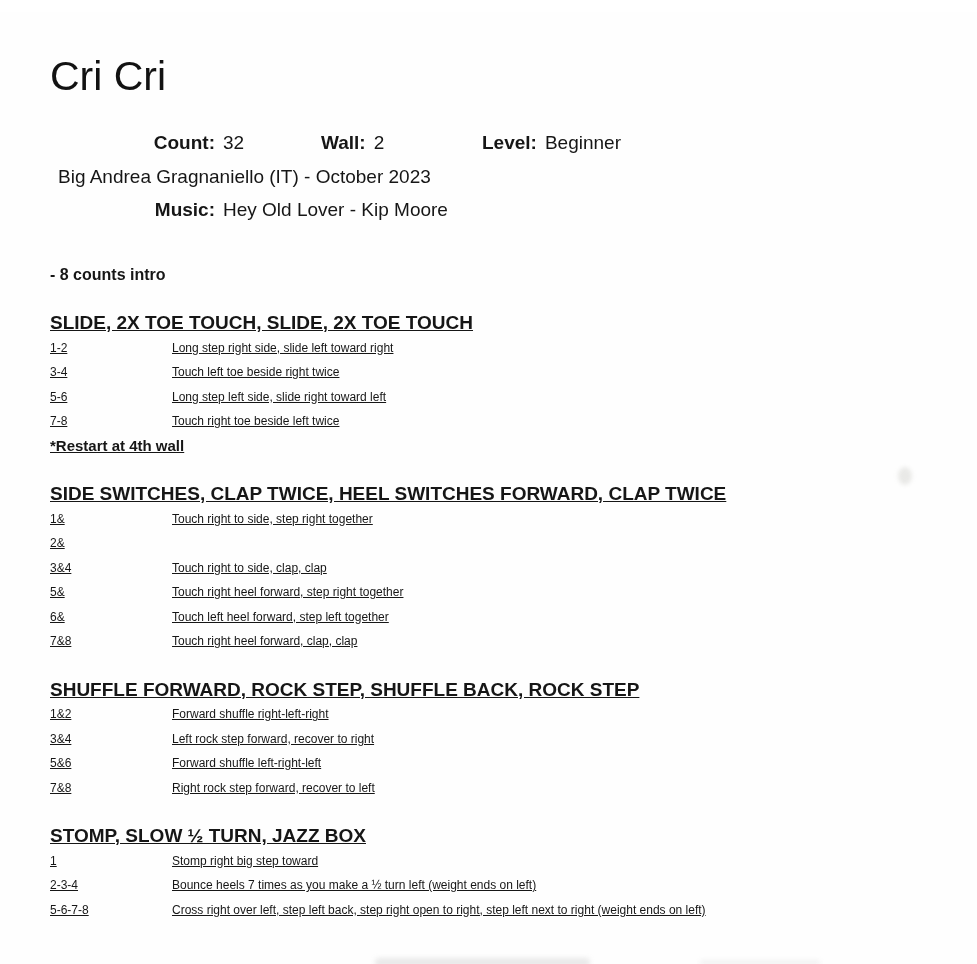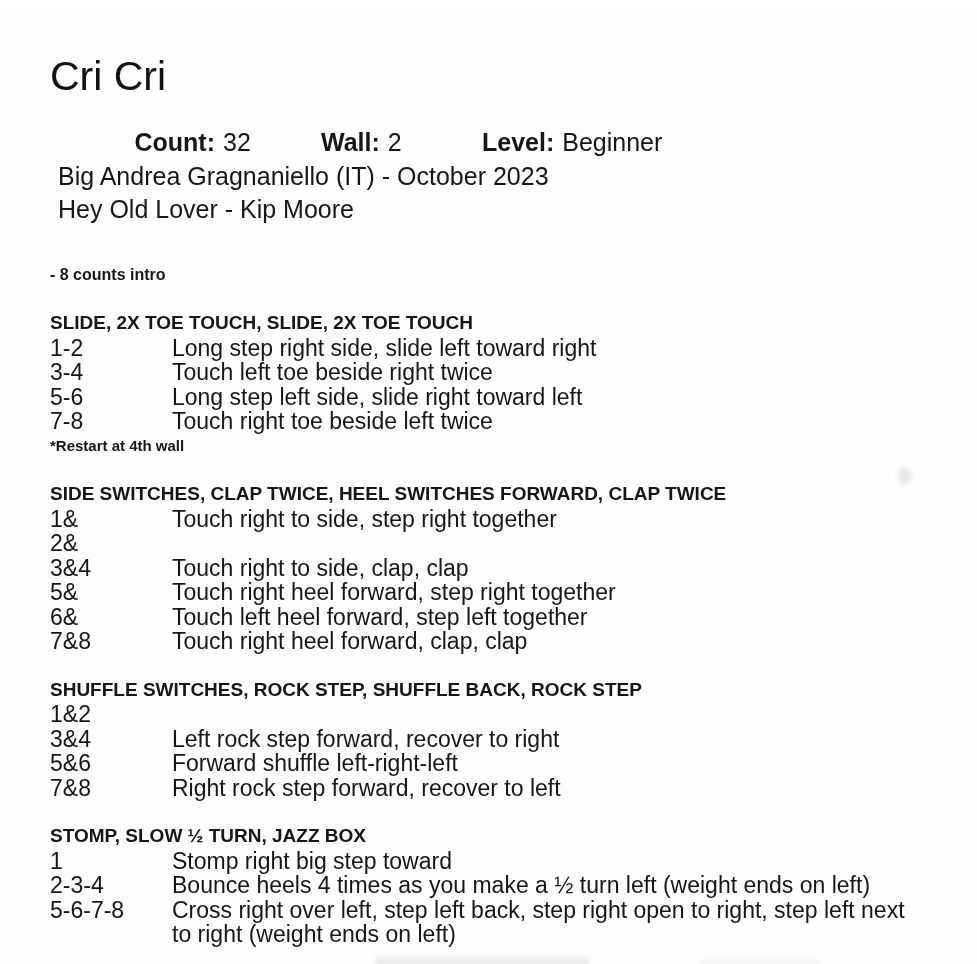--- a/index.html
+++ b/index.html
@@ -26,21 +26,21 @@
   .doc-title {
     font-size: 41px;
     font-weight: 400;
     line-height: 48px;
     margin: 0;
     color: #121212;
   }
   
   .meta {
     margin-top: 26px;
-    font-size: 25px;
+    font-size: 19px;
   }
   .meta-row {
     display: flex;
     line-height: 33.5px;
     white-space: nowrap;
   }
   .meta-label {
     width: 165px;
     flex-shrink: 0;
     text-align: right;
@@ -54,30 +54,30 @@
   .inline-pair { display: inline-flex; text-align: center; }
   .pair-wall { width: 161px; }
   
   .intro-note {
     margin-top: 36px;
     font-size: 16px;
     font-weight: 700;
     line-height: 24.5px;
   }
   
-  .section { margin-top: 24px; }
+  .section { margin-top: 24px; text-decoration: underline; }
   .section-title {
     font-size: 19px;
     font-weight: 700;
     line-height: 24.5px;
     margin: 0;
   }
   .step-row {
     display: flex;
-    font-size: 23px;
+    font-size: 12px;
     line-height: 24.5px;
   }
   .step-count {
     width: 122px;
     flex-shrink: 0;
   }
   .step-desc {
     flex: 1;
     max-width: 752px;
   }
@@ -131,20 +131,21 @@
         </span>
       <span class="inline-pair">
           <span class="inline-label">Level:</span>
           <span class="meta-val">Beginner</span>
         </span>
     </div>
     <div class="meta-row">
       <span class="meta-val">Big Andrea Gragnaniello (IT) - October 2023</span>
     </div>
     <div class="meta-row">
+      <span class="meta-label">Music:</span>
       <span class="meta-val">Hey Old Lover - Kip Moore</span>
     </div>
   </div>
 
   <div class="intro-note">- 8 counts intro</div>
 
   <div class="section">
     <h2 class="section-title">SLIDE, 2X TOE TOUCH, SLIDE, 2X TOE TOUCH</h2>
     <div class="step-row">
       <span class="step-count">1-2</span>
@@ -186,23 +187,24 @@
       <span class="step-count">6&amp;</span>
       <span class="step-desc">Touch left heel forward, step left together</span>
     </div>
     <div class="step-row">
       <span class="step-count">7&amp;8</span>
       <span class="step-desc">Touch right heel forward, clap, clap</span>
     </div>
   </div>
 
   <div class="section">
-    <h2 class="section-title">SHUFFLE SWITCHES, ROCK STEP, SHUFFLE BACK, ROCK STEP</h2>
+    <h2 class="section-title">SHUFFLE FORWARD, ROCK STEP, SHUFFLE BACK, ROCK STEP</h2>
     <div class="step-row">
       <span class="step-count">1&amp;2</span>
+      <span class="step-desc">Forward shuffle right-left-right</span>
     </div>
     <div class="step-row">
       <span class="step-count">3&amp;4</span>
       <span class="step-desc">Left rock step forward, recover to right</span>
     </div>
     <div class="step-row">
       <span class="step-count">5&amp;6</span>
       <span class="step-desc">Forward shuffle left-right-left</span>
     </div>
     <div class="step-row">
@@ -212,21 +214,21 @@
   </div>
 
   <div class="section">
     <h2 class="section-title">STOMP, SLOW ½ TURN, JAZZ BOX</h2>
     <div class="step-row">
       <span class="step-count">1</span>
       <span class="step-desc">Stomp right big step toward</span>
     </div>
     <div class="step-row">
       <span class="step-count">2-3-4</span>
-      <span class="step-desc">Bounce heels 4 times as you make a ½ turn left (weight ends on left)</span>
+      <span class="step-desc">Bounce heels 7 times as you make a ½ turn left (weight ends on left)</span>
     </div>
     <div class="step-row">
       <span class="step-count">5-6-7-8</span>
       <span class="step-desc">Cross right over left, step left back, step right open to right, step left next to right (weight ends on left)</span>
     </div>
   </div>
 
   <div class="scan-artifact artifact-1"></div>
   <div class="scan-artifact artifact-2"></div>
   <div class="scan-artifact artifact-3"></div>

